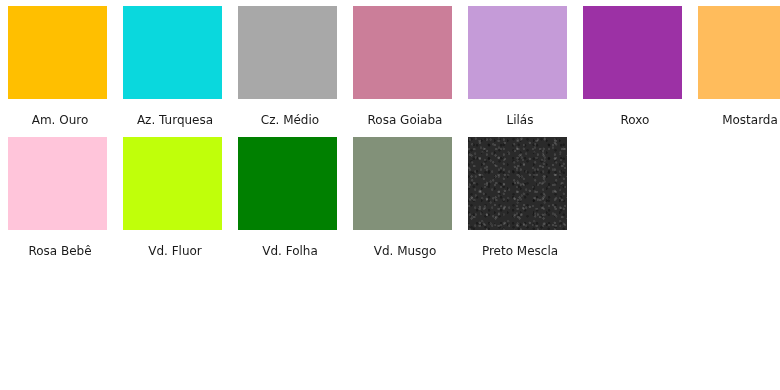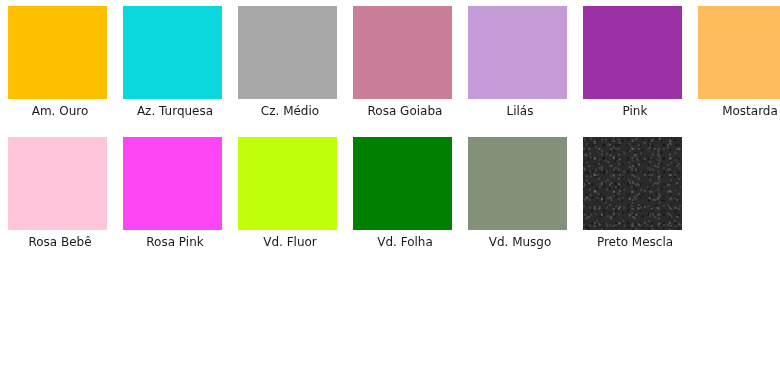--- a/index.html
+++ b/index.html
@@ -68,21 +68,21 @@
       radial-gradient(circle at 38% 55%, rgba(0,0,0,0.30) 0 1px, transparent 1.6px),
       radial-gradient(circle at 76% 64%, rgba(0,0,0,0.33) 0 1px, transparent 1.6px),
       radial-gradient(circle at 25% 21%, rgba(0,0,0,0.28) 0 1px, transparent 1.6px);
     background-size: 17px 15px, 23px 19px, 19px 17px, 27px 21px,
                      21px 18px, 25px 16px, 18px 22px, 29px 20px,
                      16px 19px, 22px 17px, 26px 23px, 20px 15px,
                      24px 21px, 17px 18px, 28px 16px, 19px 24px,
                      13px 12px, 15px 14px, 12px 13px, 14px 11px;
   }
   .swatch-label {
-    margin-top: 5px;
+    margin-top: 14px;
     font-size: 12px;
     line-height: 14px;
     color: #1a1a1a;
     text-align: left;
     white-space: nowrap;
     letter-spacing: 0px;
   }
 </style>
 </head>
 <body>
@@ -121,42 +121,35 @@
         <div class="chip-fill" style="background: rgb(197, 155, 216);"></div>
         <div class="chip-noise"></div>
       </div>
       <div class="swatch-label">Lilás</div>
     </div>
     <div class="swatch-cell">
       <div class="swatch-chip">
         <div class="chip-fill" style="background: rgb(156, 49, 165);"></div>
         <div class="chip-noise"></div>
       </div>
-      <div class="swatch-label">Pink</div>
+      <div class="swatch-label">Roxo</div>
     </div>
     <div class="swatch-cell">
       <div class="swatch-chip">
         <div class="chip-fill" style="background: rgb(255, 188, 92);"></div>
         <div class="chip-noise"></div>
       </div>
       <div class="swatch-label">Mostarda</div>
     </div>
     <div class="swatch-cell">
       <div class="swatch-chip">
         <div class="chip-fill" style="background: rgb(255, 197, 218);"></div>
         <div class="chip-noise"></div>
       </div>
       <div class="swatch-label">Rosa Bebê</div>
-    </div>
-    <div class="swatch-cell">
-      <div class="swatch-chip">
-        <div class="chip-fill" style="background: rgb(253, 69, 245);"></div>
-        <div class="chip-noise"></div>
-      </div>
-      <div class="swatch-label">Rosa Pink</div>
     </div>
     <div class="swatch-cell">
       <div class="swatch-chip">
         <div class="chip-fill" style="background: rgb(192, 255, 10);"></div>
         <div class="chip-noise"></div>
       </div>
       <div class="swatch-label">Vd. Fluor</div>
     </div>
     <div class="swatch-cell">
       <div class="swatch-chip">

